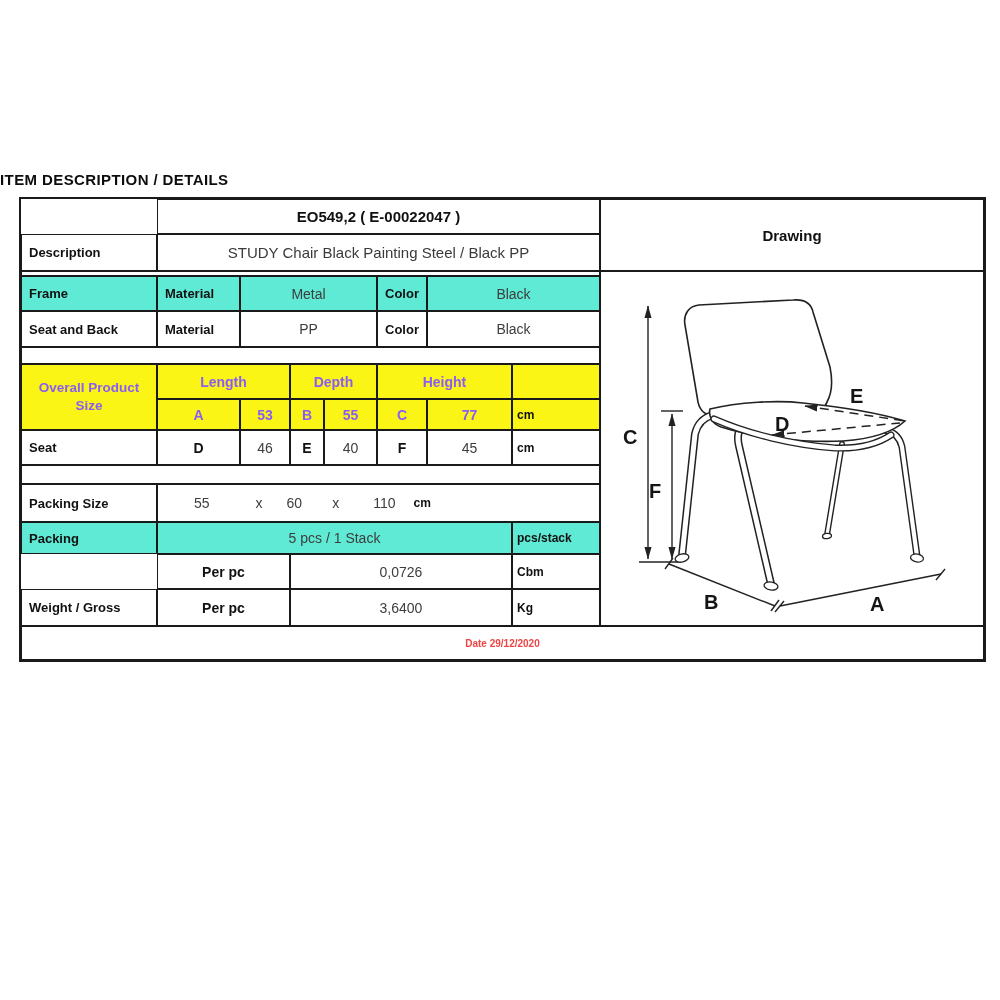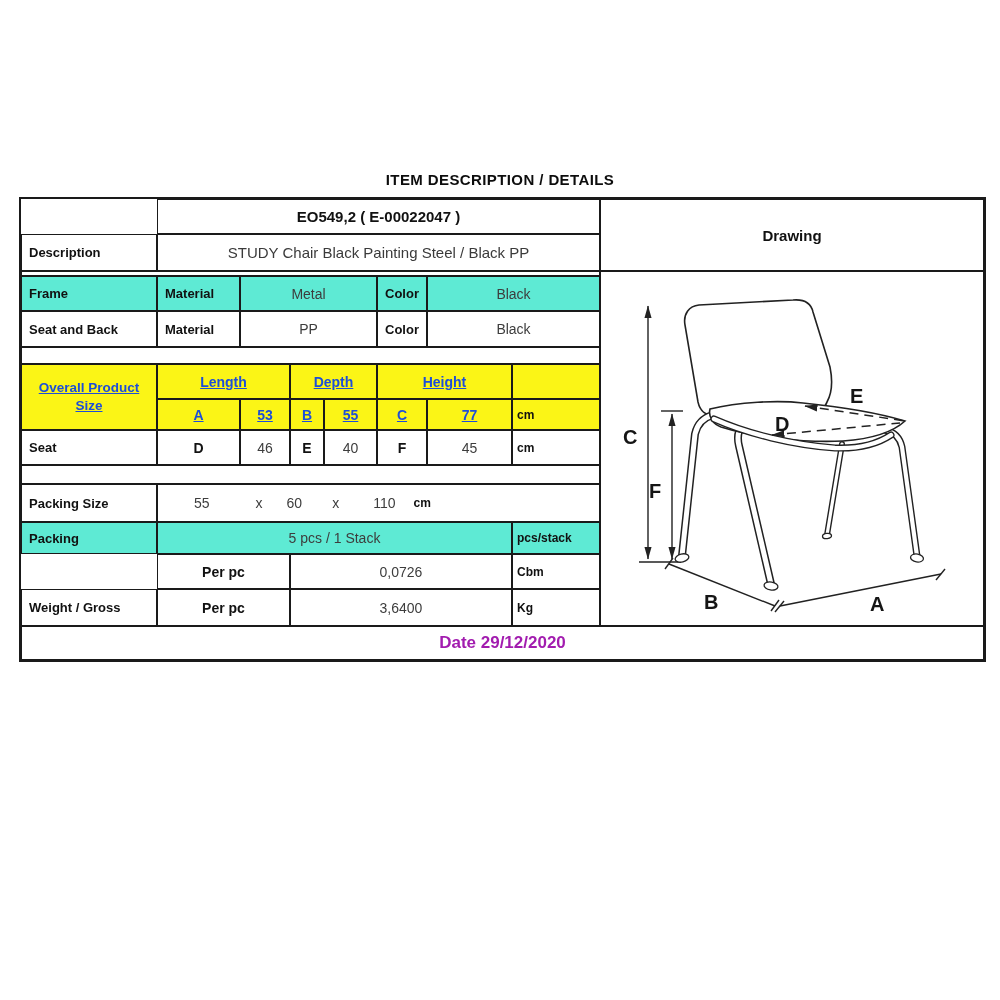--- a/index.html
+++ b/index.html
@@ -1,38 +1,38 @@
 <!DOCTYPE html>
 <html><head>
 <meta charset="utf-8">
 <style>
   html,body{margin:0;padding:0;background:#fff;}
   body{width:1000px;height:1000px;position:relative;font-family:"Liberation Sans",sans-serif;color:#111;}
-  .page-title{position:absolute;top:171px;left:0;width:1000px;text-align:center;
+  .page-title{position:absolute;top:171px;left:0;width:1000px;
     font-size:15px;font-weight:700;letter-spacing:.4px;color:#0d0d0d;}
   .sheet{position:absolute;left:19px;top:197px;width:963px;height:461px;
     border:2px solid #1a1a1a;display:grid;
     grid-template-columns:136px 83px 50px 34px 53px 50px 85px 88px 1fr;
     grid-template-rows:35px 37px 5px 35px 36px 17px 35px 31px 35px 19px 38px 32px 35px 37px 1fr;}
   .c{background:#fff;border:1px solid #1a1a1a;display:flex;align-items:center;min-width:0;overflow:hidden;}
   .lbl{font-weight:700;padding-left:7px;font-size:13px;color:#111;}
   .ctr{justify-content:center;}
   .val{color:#3d3d3d;font-size:14px;}
   .bigval{font-size:15px;font-weight:700;color:#111;}
   .desc{font-size:15px;color:#3a3a3a;}
   .bold{font-weight:700;color:#111;font-size:14px;}
   .shade{background:#5eead4;}
   .yellow{background:#fbf516;}
-  .ylbl{font-weight:700;font-size:14px;color:#1d4ed8;text-decoration:underline;}
+  .ylbl{font-weight:700;font-size:14px;color:#8b5cf6;}
   .unit{font-weight:700;font-size:12px;padding-left:4px;color:#111;}
   .overall{line-height:1.3;text-align:center;font-size:13.5px;padding:0 14px;}
   .packline{color:#3d3d3d;font-size:14px;}
   .packline b{color:#111;font-size:12px;}
   .packline span{display:inline-block;}
-  .datecell{font-weight:700;font-size:17px;color:#a21caf;}
+  .datecell{font-weight:700;font-size:10px;color:#ef4444;}
   .drawhead{font-weight:700;font-size:15px;color:#111;}
   .drawcell{padding:0;position:relative;}
   .drawcell svg{position:absolute;inset:0;width:100%;height:100%;}
   svg text{font-family:"Liberation Sans",sans-serif;font-weight:700;font-size:20px;fill:#151515;}
 </style>
 </head>
 <body>
 
 <div class="page-title">ITEM DESCRIPTION / DETAILS</div>
 

